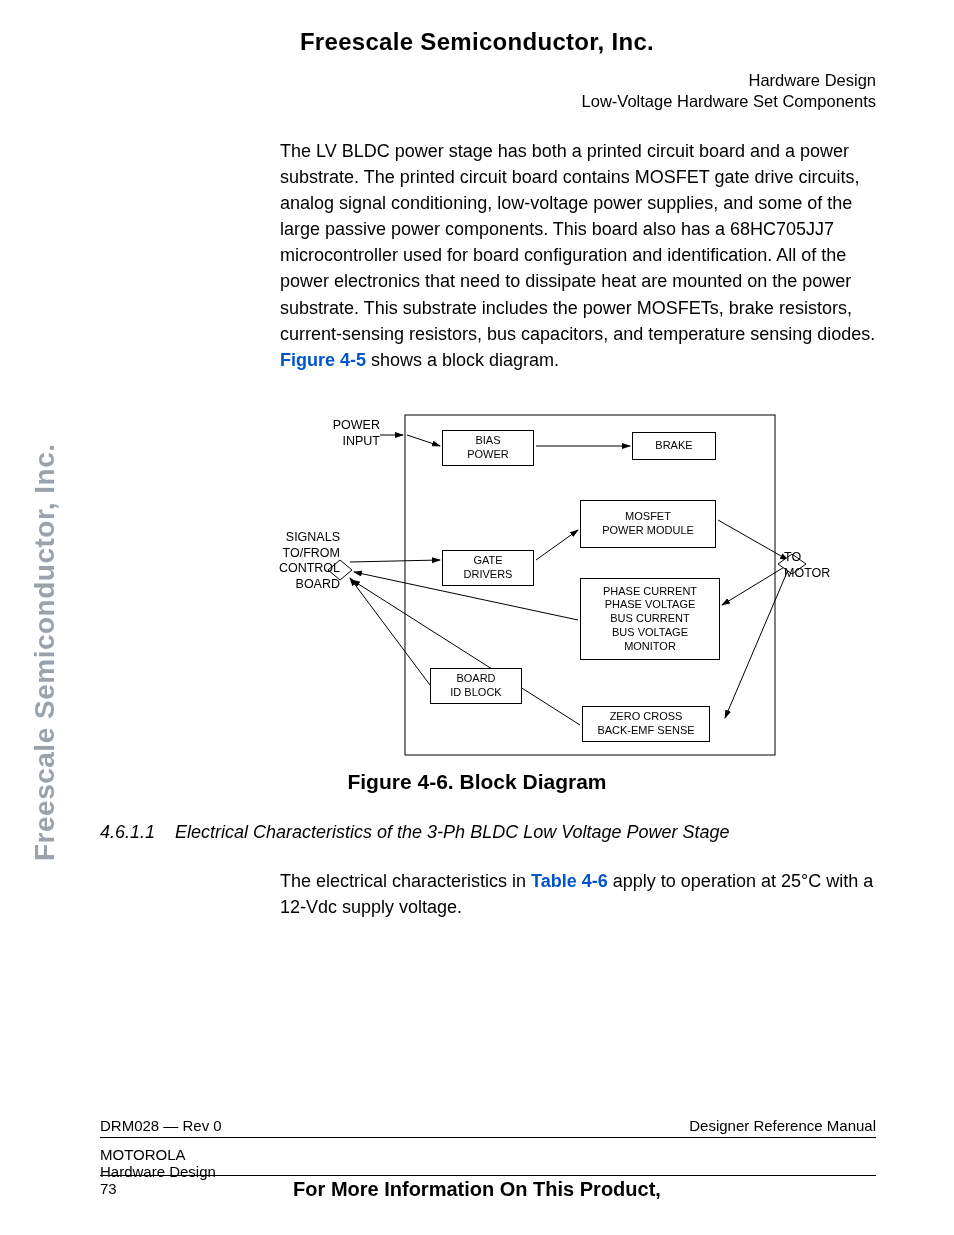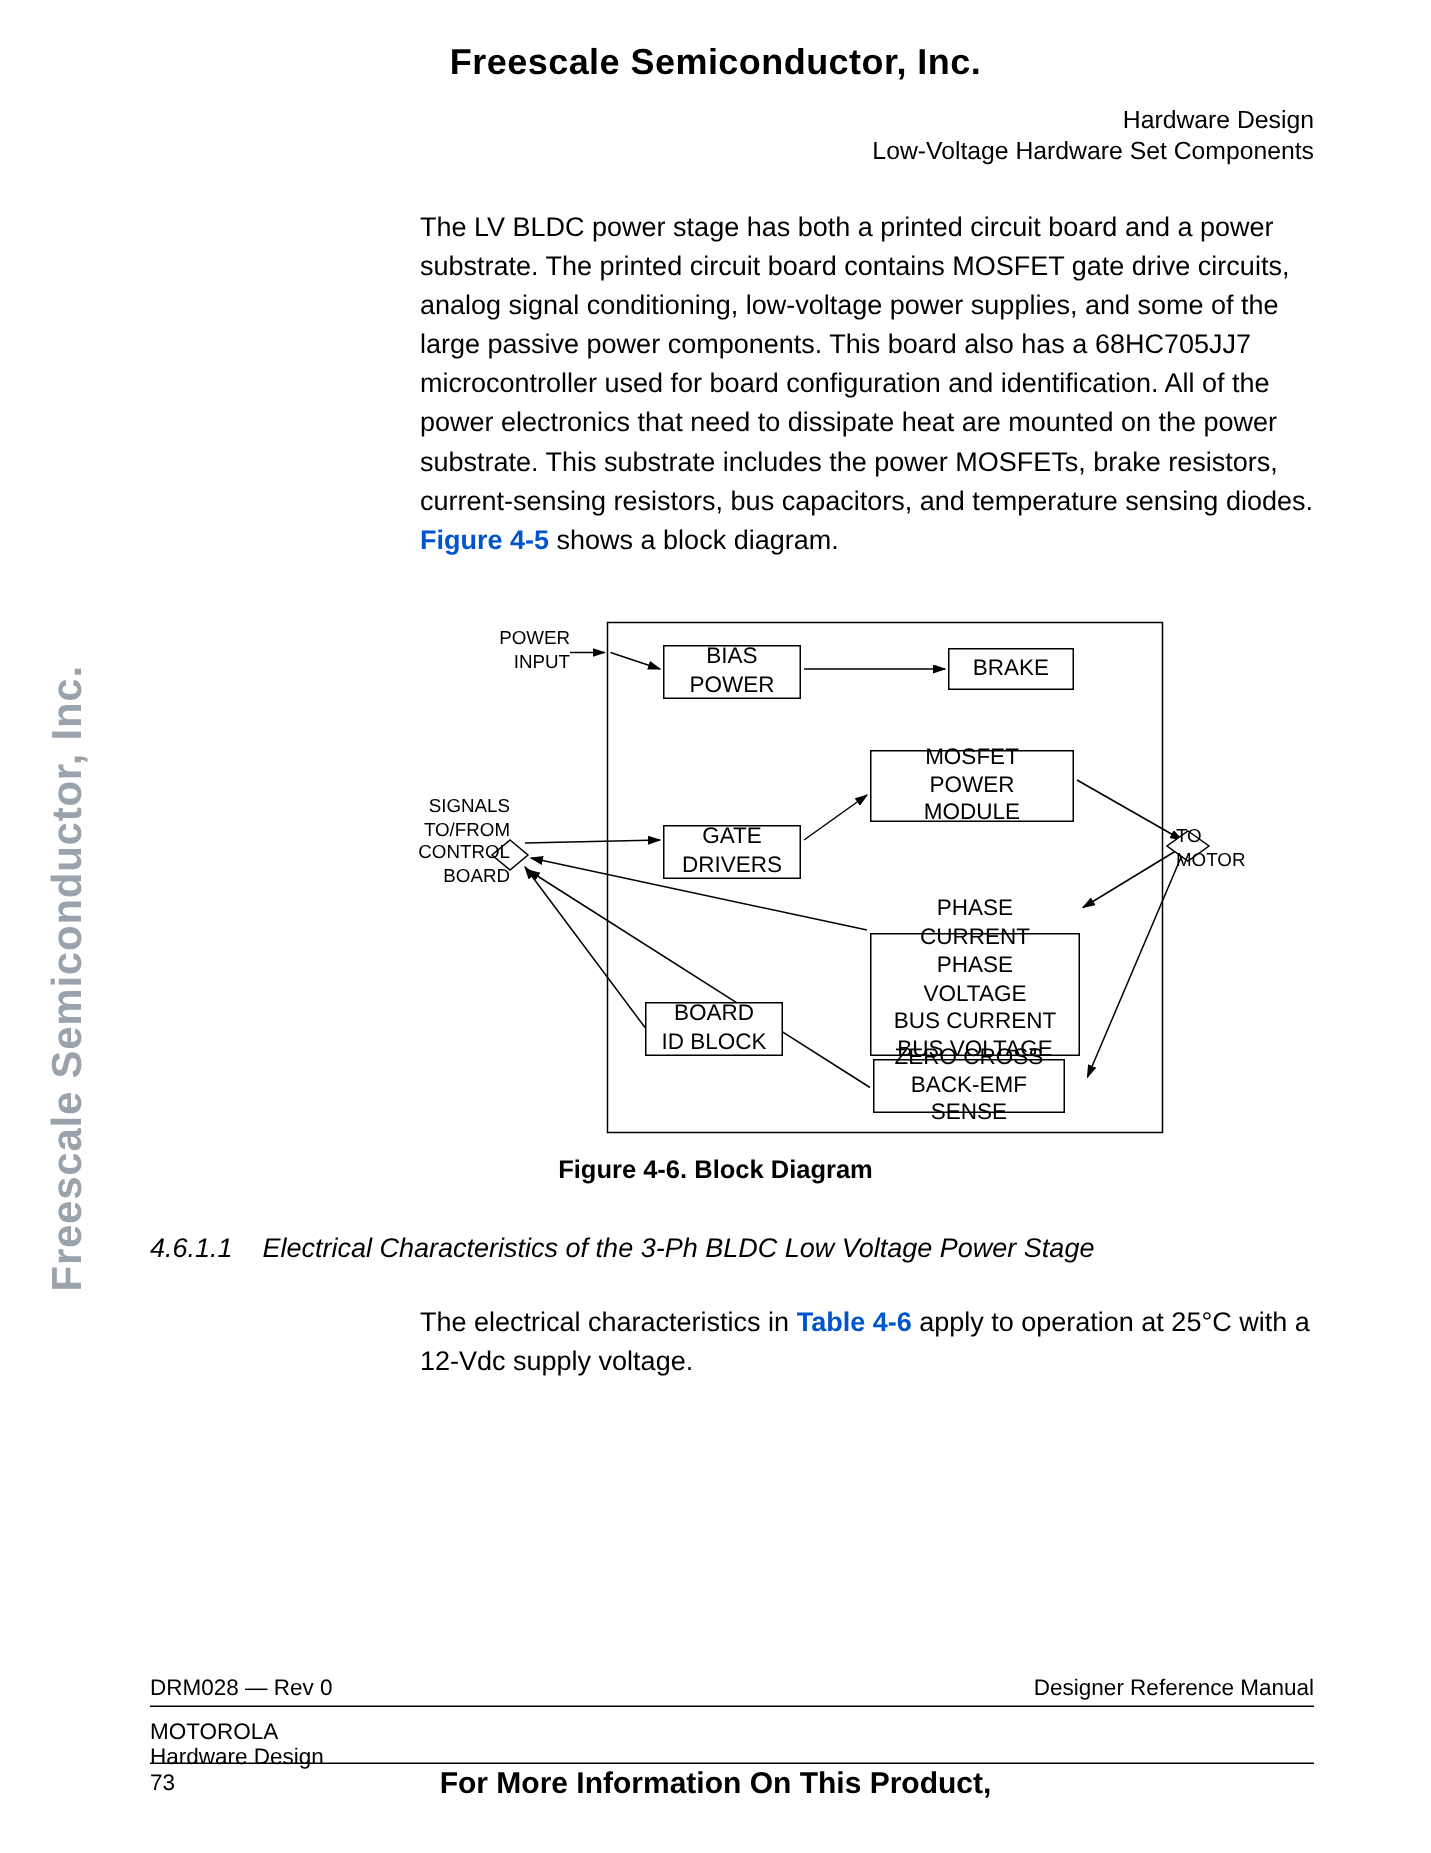--- a/index.html
+++ b/index.html
@@ -68,21 +68,21 @@
     left: 280px;
     top: 410px;
     width: 590px;
     height: 350px;
   }
   .diagram svg { position: absolute; left: 0; top: 0; }
   .dbox {
     position: absolute;
     border: 1px solid #000;
     background: #fff;
-    font-size: 15px;
+    font-size: 11px;
     text-align: center;
     display: flex;
     flex-direction: column;
     align-items: center;
     justify-content: center;
     line-height: 1.25;
     padding: 2px 8px;
   }
   .dlabel {
     position: absolute;
@@ -90,21 +90,21 @@
     line-height: 1.25;
     text-align: center;
   }
 
   .figure-caption {
     position: absolute;
     top: 770px;
     left: 0; right: 0;
     text-align: center;
     font-weight: bold;
-    font-size: 17px;
+    font-size: 21px;
   }
 
   .section-heading {
     position: absolute;
     left: 100px;
     top: 822px;
     font-style: italic;
     font-size: 18px;
   }
   .section-number {
@@ -219,21 +219,21 @@
   </svg>
 
   <div class="dlabel" style="left:30px; top:8px; width:70px; text-align:right;">POWER<br>INPUT</div>
   <div class="dlabel" style="left:-15px; top:120px; width:75px; text-align:right;">SIGNALS<br>TO/FROM<br>CONTROL<br>BOARD</div>
   <div class="dlabel" style="left:504px; top:140px; width:60px; text-align:left;">TO<br>MOTOR</div>
 
   <div class="dbox" style="left:162px; top:20px; width:92px; height:36px;">BIAS<br>POWER</div>
   <div class="dbox" style="left:352px; top:22px; width:84px; height:28px;">BRAKE</div>
   <div class="dbox" style="left:300px; top:90px; width:136px; height:48px;">MOSFET<br>POWER MODULE</div>
   <div class="dbox" style="left:162px; top:140px; width:92px; height:36px;">GATE<br>DRIVERS</div>
-  <div class="dbox" style="left:300px; top:168px; width:140px; height:82px;margin-top:44px;">PHASE CURRENT<br>PHASE VOLTAGE<br>BUS CURRENT<br>BUS VOLTAGE<br>MONITOR</div>
+  <div class="dbox" style="left:300px; top:168px; width:140px; height:82px;">PHASE CURRENT<br>PHASE VOLTAGE<br>BUS CURRENT<br>BUS VOLTAGE<br>MONITOR</div>
   <div class="dbox" style="left:150px; top:258px; width:92px; height:36px;">BOARD<br>ID BLOCK</div>
   <div class="dbox" style="left:302px; top:296px; width:128px; height:36px;">ZERO CROSS<br>BACK-EMF SENSE</div>
 </div>
 
 <div class="figure-caption">Figure 4-6. Block Diagram</div>
 
 <div class="section-heading">
   <span class="section-number">4.6.1.1</span>
   <span>Electrical Characteristics of the 3-Ph BLDC Low Voltage Power Stage</span>
 </div>

